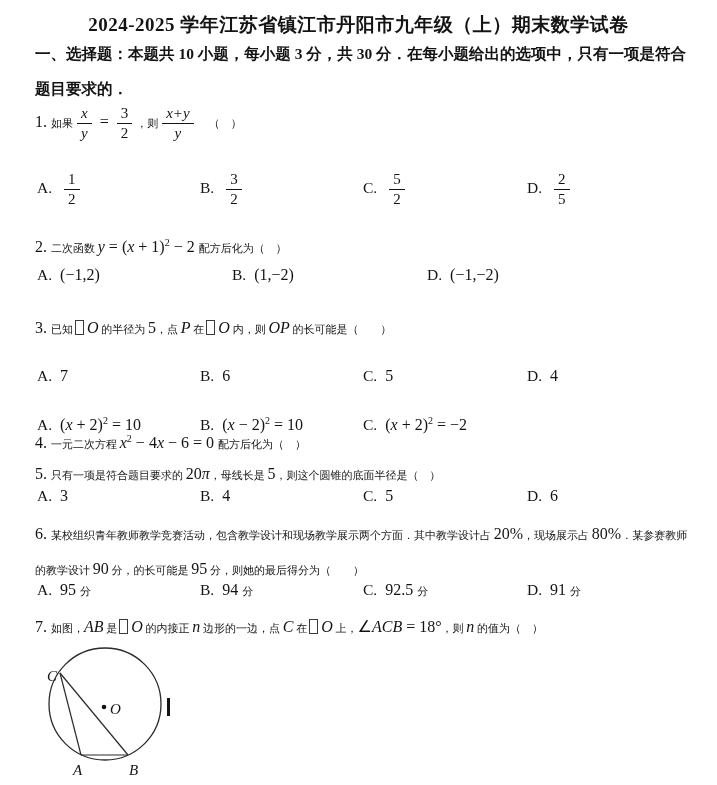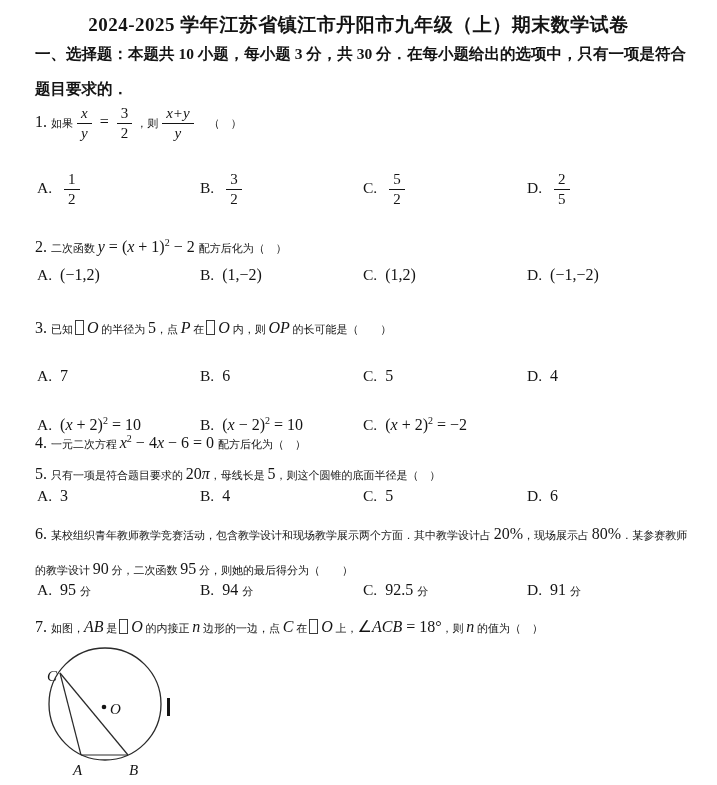--- a/index.html
+++ b/index.html
@@ -95,24 +95,23 @@
 
   <div class="stem" style="top:105px;"><span class="mn">1. </span><span class="zh">如果</span><span class="frac it"><span class="fn">x</span><span class="fd">y</span></span><span class="mn"> = </span><span class="frac"><span class="fn">3</span><span class="fd">2</span></span><span class="zh">，则</span><span class="frac it"><span class="fn">x+y</span><span class="fd">y</span></span><span class="zh">　（　）</span></div>
   <div class="opts" style="top:171px;">
     <span class="opt"><span class="optlabel">A.</span><span class="optval"><span class="frac"><span class="fn">1</span><span class="fd">2</span></span></span></span>
     <span class="opt"><span class="optlabel">B.</span><span class="optval"><span class="frac"><span class="fn">3</span><span class="fd">2</span></span></span></span>
     <span class="opt"><span class="optlabel">C.</span><span class="optval"><span class="frac"><span class="fn">5</span><span class="fd">2</span></span></span></span>
     <span class="opt"><span class="optlabel">D.</span><span class="optval"><span class="frac"><span class="fn">2</span><span class="fd">5</span></span></span></span>
   </div>
 
   <div class="stem" style="top:230px;"><span class="mn">2. </span><span class="zh">二次函数 </span><span class="m">y</span><span class="mn"> = (</span><span class="m">x</span><span class="mn"> + 1)</span><sup class="msup">2</sup><span class="mn"> − 2 </span><span class="zh">配方后化为（　）</span></div>
-  <div class="opts" style="top:266px;">
+  <div class="opts" style="top:266px;gap:32px;">
     <span class="opt"><span class="optlabel">A.</span><span class="optval"><span class="mn">(−1,2)</span></span></span>
     <span class="opt"><span class="optlabel">B.</span><span class="optval"><span class="mn">(1,−2)</span></span></span>
-    <span class="opt"><span class="optlabel">C.</span><span class="optval"><span class="mn">(1,2)</span></span></span>
     <span class="opt"><span class="optlabel">D.</span><span class="optval"><span class="mn">(−1,−2)</span></span></span>
   </div>
 
   <div class="stem" style="top:311px;"><span class="mn">3. </span><span class="zh">已知</span><span class="tofu"></span><span class="m">O</span><span class="zh"> 的半径为 </span><span class="mn">5</span><span class="zh">，点 </span><span class="m">P</span><span class="zh"> 在</span><span class="tofu"></span><span class="m">O</span><span class="zh"> 内，则 </span><span class="m">OP</span><span class="zh"> 的长可能是（　　）</span></div>
   <div class="opts" style="top:343px;margin-top:24px;">
     <span class="opt"><span class="optlabel">A.</span><span class="optval"><span class="mn">7</span></span></span>
     <span class="opt"><span class="optlabel">B.</span><span class="optval"><span class="mn">6</span></span></span>
     <span class="opt"><span class="optlabel">C.</span><span class="optval"><span class="mn">5</span></span></span>
     <span class="opt"><span class="optlabel">D.</span><span class="optval"><span class="mn">4</span></span></span>
   </div>
@@ -125,21 +124,21 @@
   </div>
 
   <div class="stem" style="top:457px;"><span class="mn">5. </span><span class="zh">只有一项是符合题目要求的 </span><span class="mn">20</span><span class="m">π</span><span class="zh">，母线长是 </span><span class="mn">5</span><span class="zh">，则这个圆锥的底面半径是（　）</span></div>
   <div class="opts" style="top:487px;">
     <span class="opt"><span class="optlabel">A.</span><span class="optval"><span class="mn">3</span></span></span>
     <span class="opt"><span class="optlabel">B.</span><span class="optval"><span class="mn">4</span></span></span>
     <span class="opt"><span class="optlabel">C.</span><span class="optval"><span class="mn">5</span></span></span>
     <span class="opt"><span class="optlabel">D.</span><span class="optval"><span class="mn">6</span></span></span>
   </div>
 
-  <div class="stem" style="top:517px;"><span class="mn">6.  </span><span class="zh">某校组织青年教师教学竞赛活动，包含教学设计和现场教学展示两个方面．其中教学设计占 </span><span class="mn">20%</span><span class="zh">，现场展示占 </span><span class="mn">80%</span><span class="zh">．某参赛教师的教学设计 </span><span class="mn">90</span><span class="zh"> 分，二次函数 </span><span class="mn">95</span><span class="zh"> 分，则她的最后得分为（　　）</span></div>
+  <div class="stem" style="top:517px;"><span class="mn">6.  </span><span class="zh">某校组织青年教师教学竞赛活动，包含教学设计和现场教学展示两个方面．其中教学设计占 </span><span class="mn">20%</span><span class="zh">，现场展示占 </span><span class="mn">80%</span><span class="zh">．某参赛教师的教学设计 </span><span class="mn">90</span><span class="zh"> 分，的长可能是 </span><span class="mn">95</span><span class="zh"> 分，则她的最后得分为（　　）</span></div>
   <div class="opts" style="top:581px;">
     <span class="opt"><span class="optlabel">A.</span><span class="optval"><span class="mn">95 </span><span class="zh">分</span></span></span>
     <span class="opt"><span class="optlabel">B.</span><span class="optval"><span class="mn">94 </span><span class="zh">分</span></span></span>
     <span class="opt"><span class="optlabel">C.</span><span class="optval"><span class="mn">92.5 </span><span class="zh">分</span></span></span>
     <span class="opt"><span class="optlabel">D.</span><span class="optval"><span class="mn">91 </span><span class="zh">分</span></span></span>
   </div>
 
   <div class="stem" style="top:610px;"><span class="mn">7. </span><span class="zh">如图，</span><span class="m">AB</span><span class="zh"> 是</span><span class="tofu"></span><span class="m">O</span><span class="zh"> 的内接正 </span><span class="m">n</span><span class="zh"> 边形的一边，点 </span><span class="m">C</span><span class="zh"> 在</span><span class="tofu"></span><span class="m">O</span><span class="zh"> 上，</span><span class="mn">∠</span><span class="m">ACB</span><span class="mn"> = 18°</span><span class="zh">，则 </span><span class="m">n</span><span class="zh"> 的值为（　）</span></div>
 
   <svg class="figure" width="190" height="140" viewBox="0 0 190 140">

